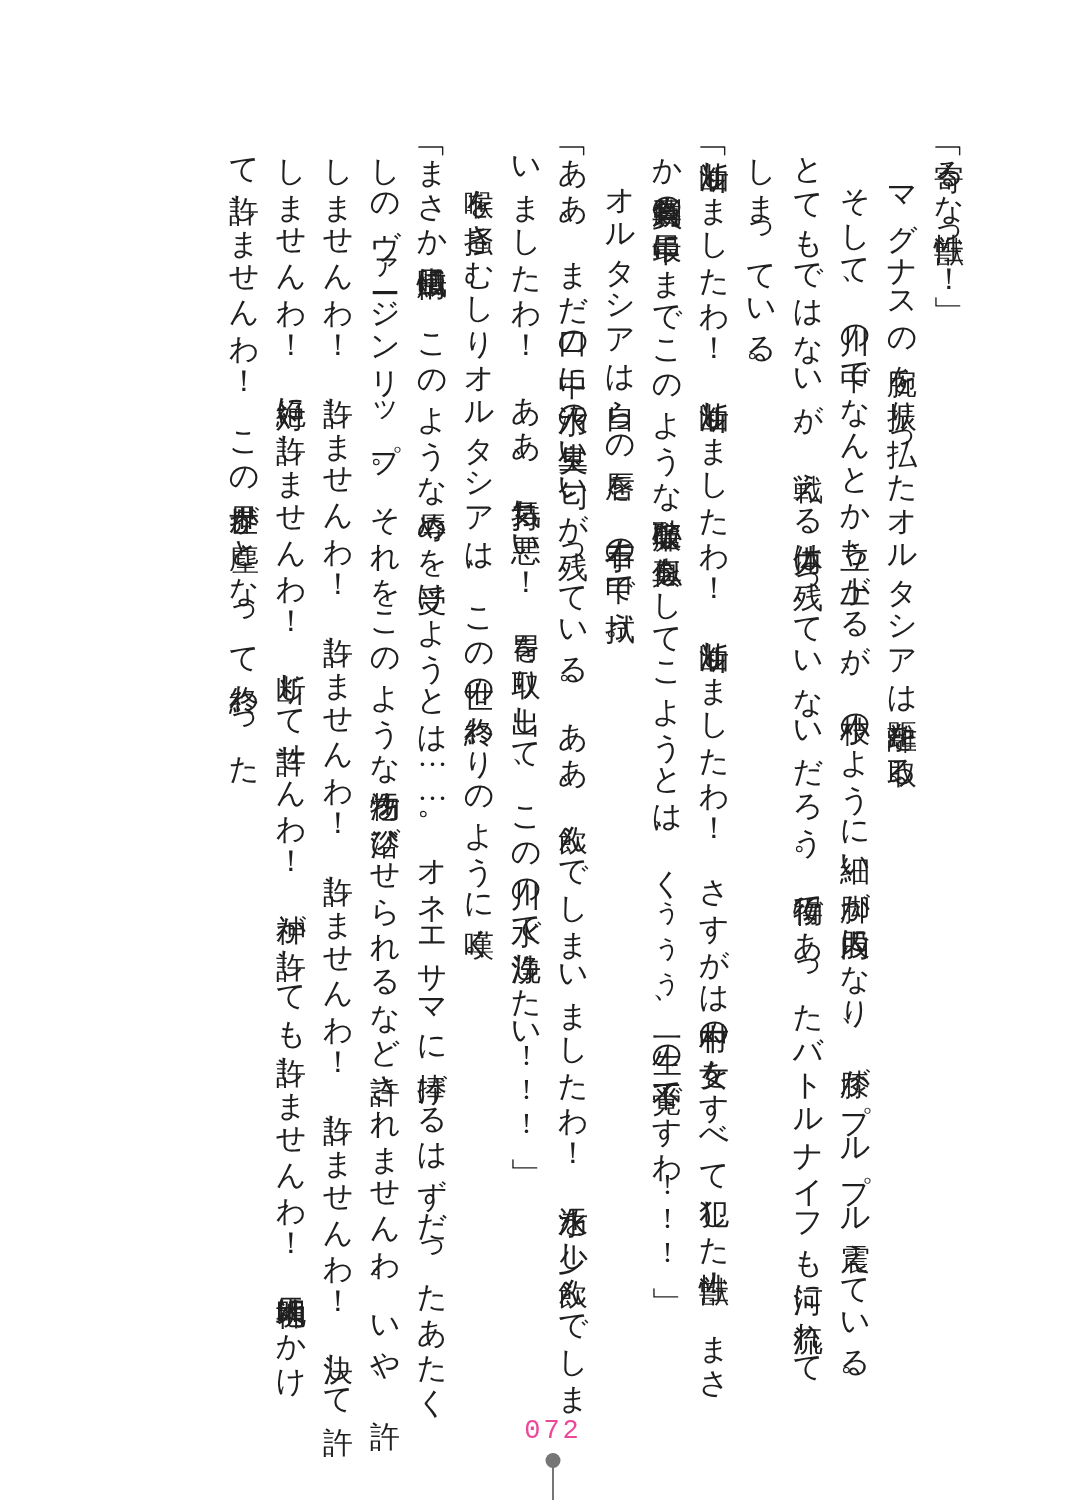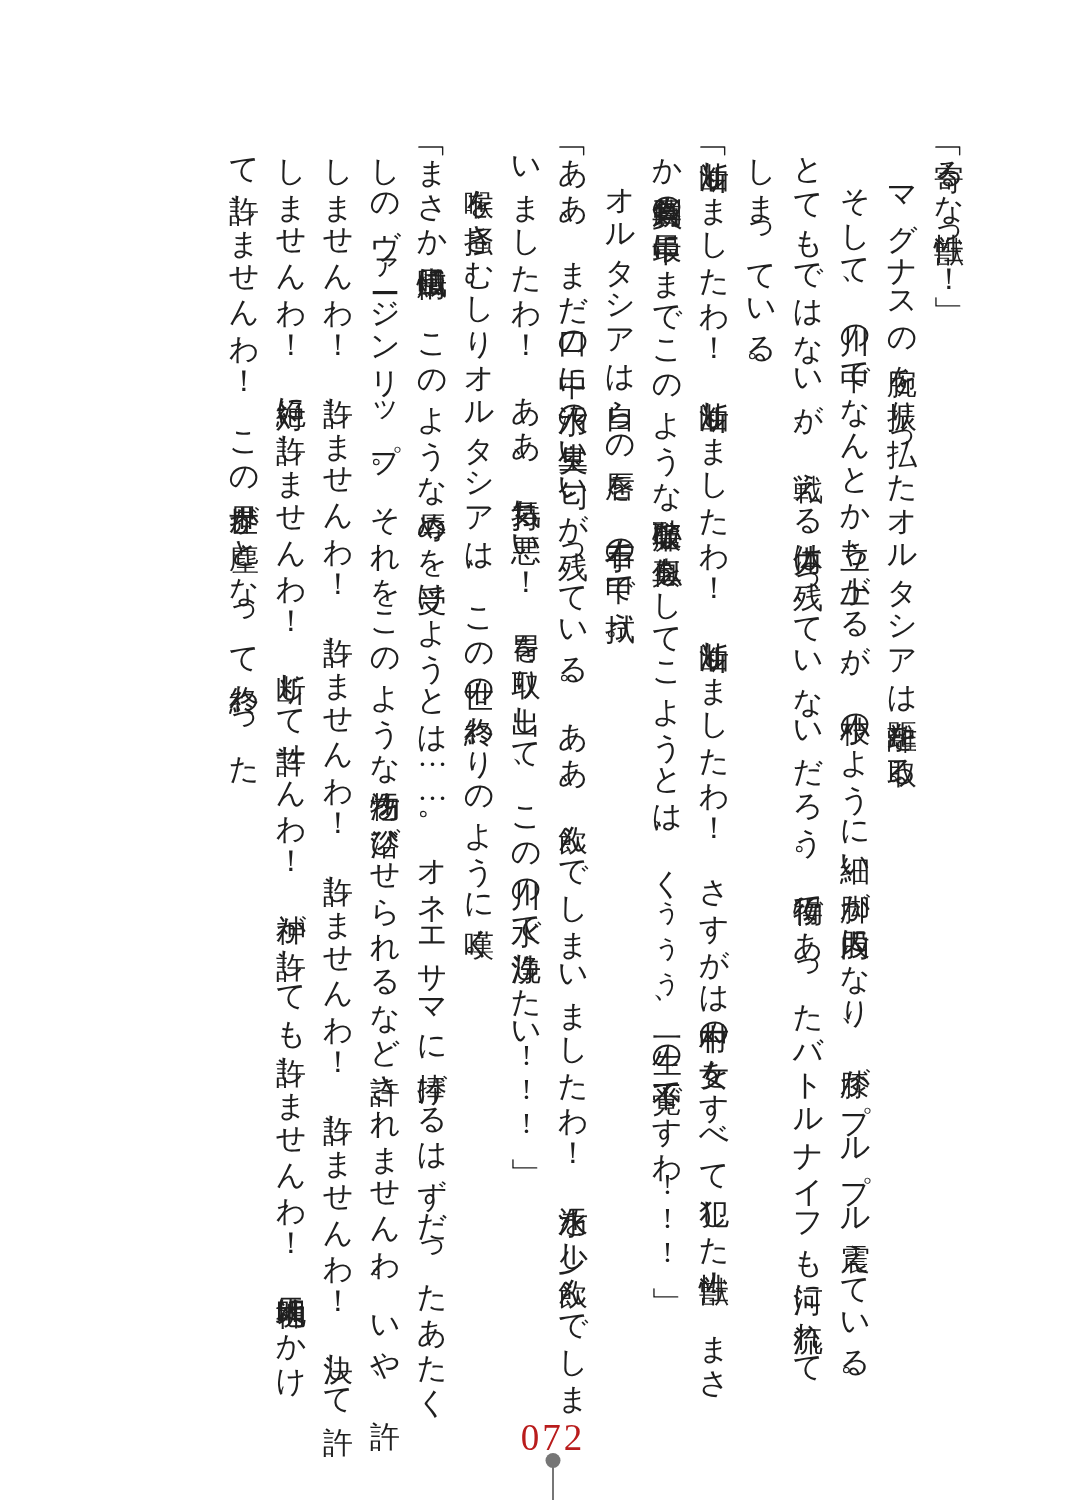--- a/index.html
+++ b/index.html
@@ -35,24 +35,24 @@
     padding: 0;
   }
   .para.indent {
     text-indent: 30px;
   }
   .page-number {
     position: absolute;
     top: 1416px;
     left: 553px;
     transform: translateX(-50%);
-    font-family: Liberation Serif, serif;
-    font-size: 37px;
+    font-family: Liberation Mono, monospace;
+    font-size: 27px;
     letter-spacing: 3px;
-    color: #b91c1c;
+    color: #ec4899;
   }
   .footer-dot {
     position: absolute;
     top: 1453px;
     left: 553px;
     transform: translateX(-50%);
     width: 15px;
     height: 15px;
     border-radius: 50%;
     background: #767676;

